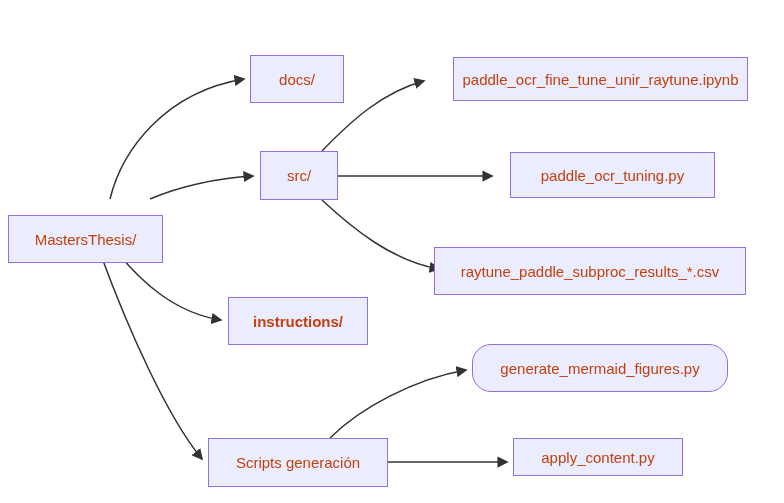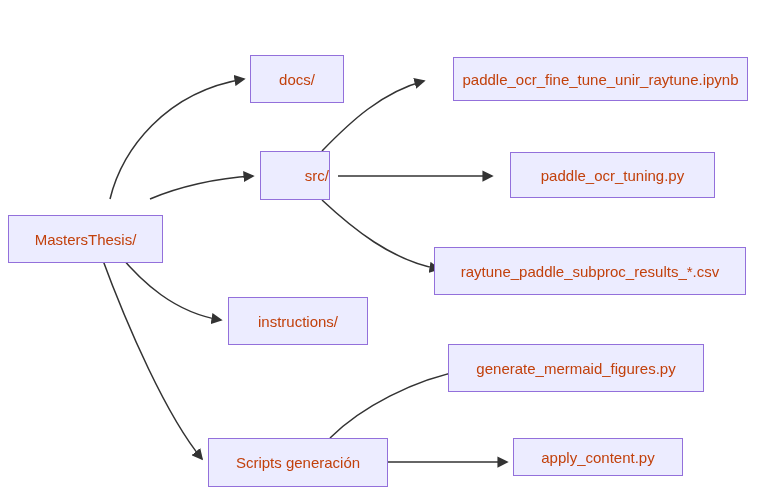--- a/index.html
+++ b/index.html
@@ -75,37 +75,37 @@
   </div>
 
   <div class="node" style="left:250px; top:55px; width:94px; height:48px;">
     <span>docs/</span>
   </div>
 
   <div class="node" style="left:430px; top:57px; width:295px; height:44px;margin-left:23px;">
     <span>paddle_ocr_fine_tune_unir_raytune.ipynb</span>
   </div>
 
-  <div class="node" style="left:260px; top:151px; width:70px; height:49px;justify-content:flex-end;">
+  <div class="node" style="left:260px; top:151px; width:78px; height:49px;">
     <span>src/</span>
   </div>
 
   <div class="node" style="left:498px; top:152px; width:205px; height:46px;margin-left:12px;">
     <span>paddle_ocr_tuning.py</span>
   </div>
 
   <div class="node" style="left:434px; top:247px; width:312px; height:48px;">
     <span>raytune_paddle_subproc_results_*.csv</span>
   </div>
 
-  <div class="node" style="left:228px; top:297px; width:140px; height:48px;">
+  <div class="node" style="left:228px; top:297px; width:140px; height:48px;font-weight:bold;">
     <span>instructions/</span>
   </div>
 
-  <div class="node" style="left:448px; top:344px; width:256px; height:48px;">
+  <div class="node" style="left:472px; top:344px; width:256px; height:48px;border-radius:19px;">
     <span>generate_mermaid_figures.py</span>
   </div>
 
   <div class="node" style="left:208px; top:438px; width:180px; height:49px;">
     <span>Scripts generación</span>
   </div>
 
   <div class="node" style="left:513px; top:438px; width:170px; height:38px;">
     <span>apply_content.py</span>
   </div>

